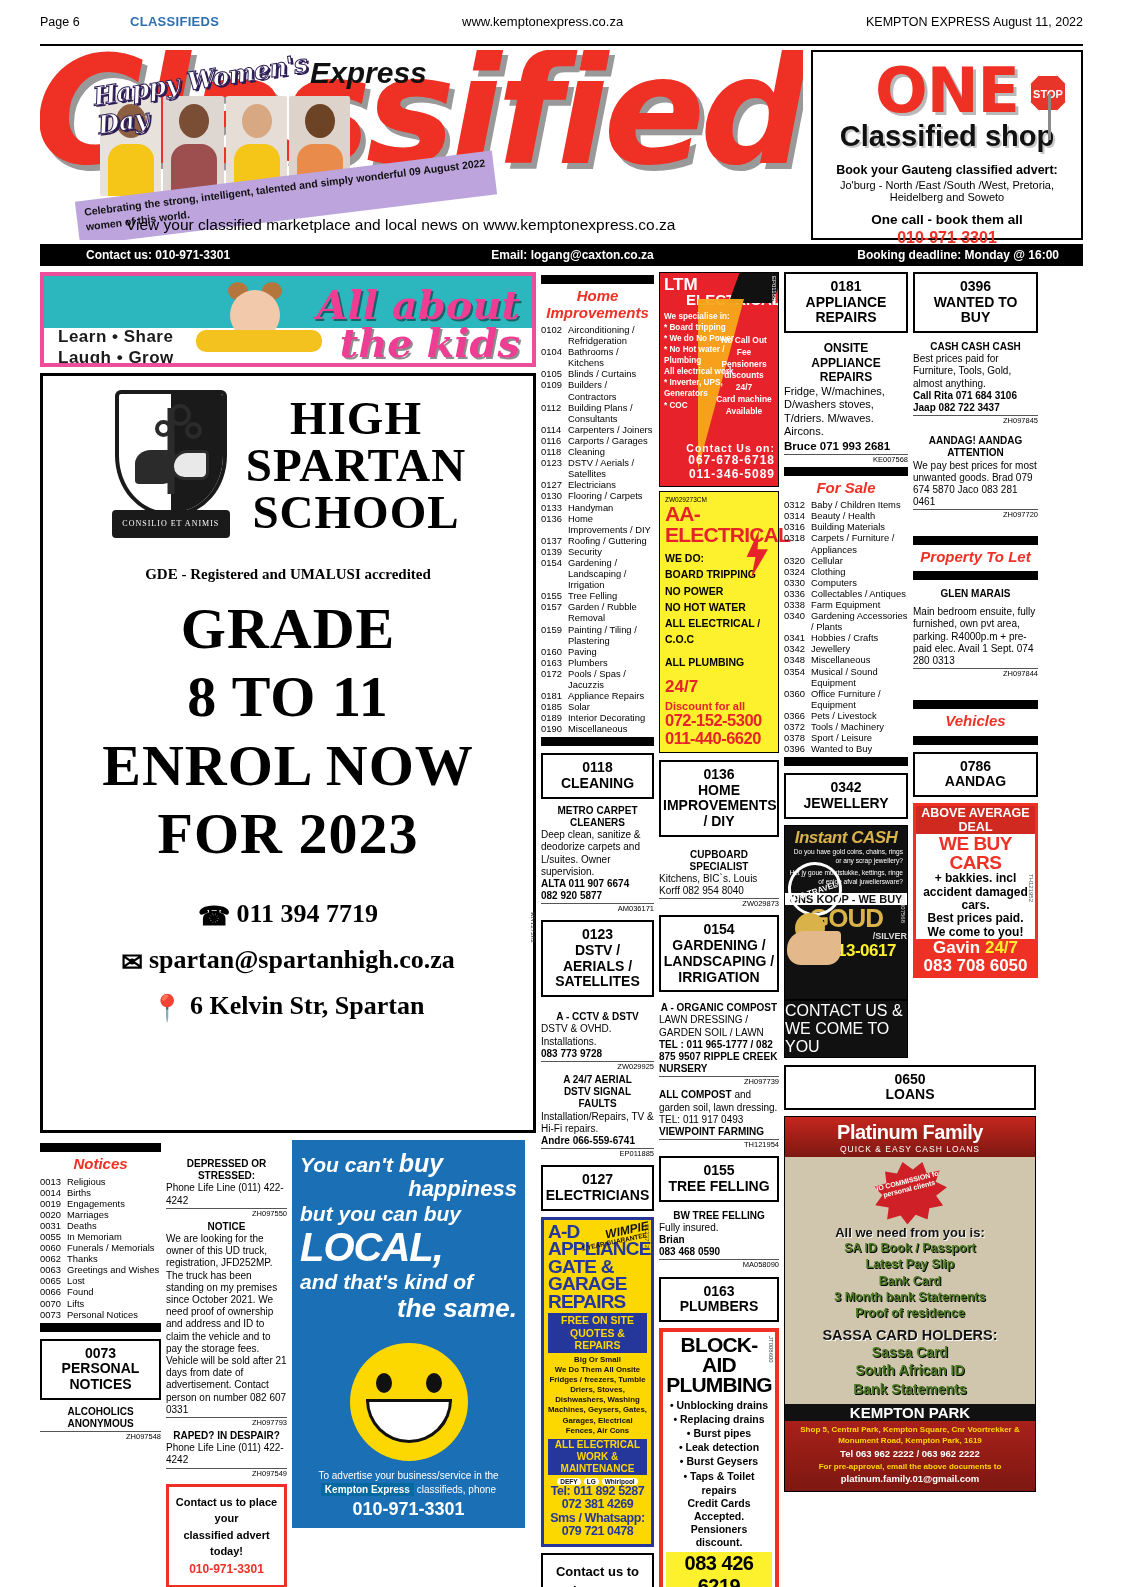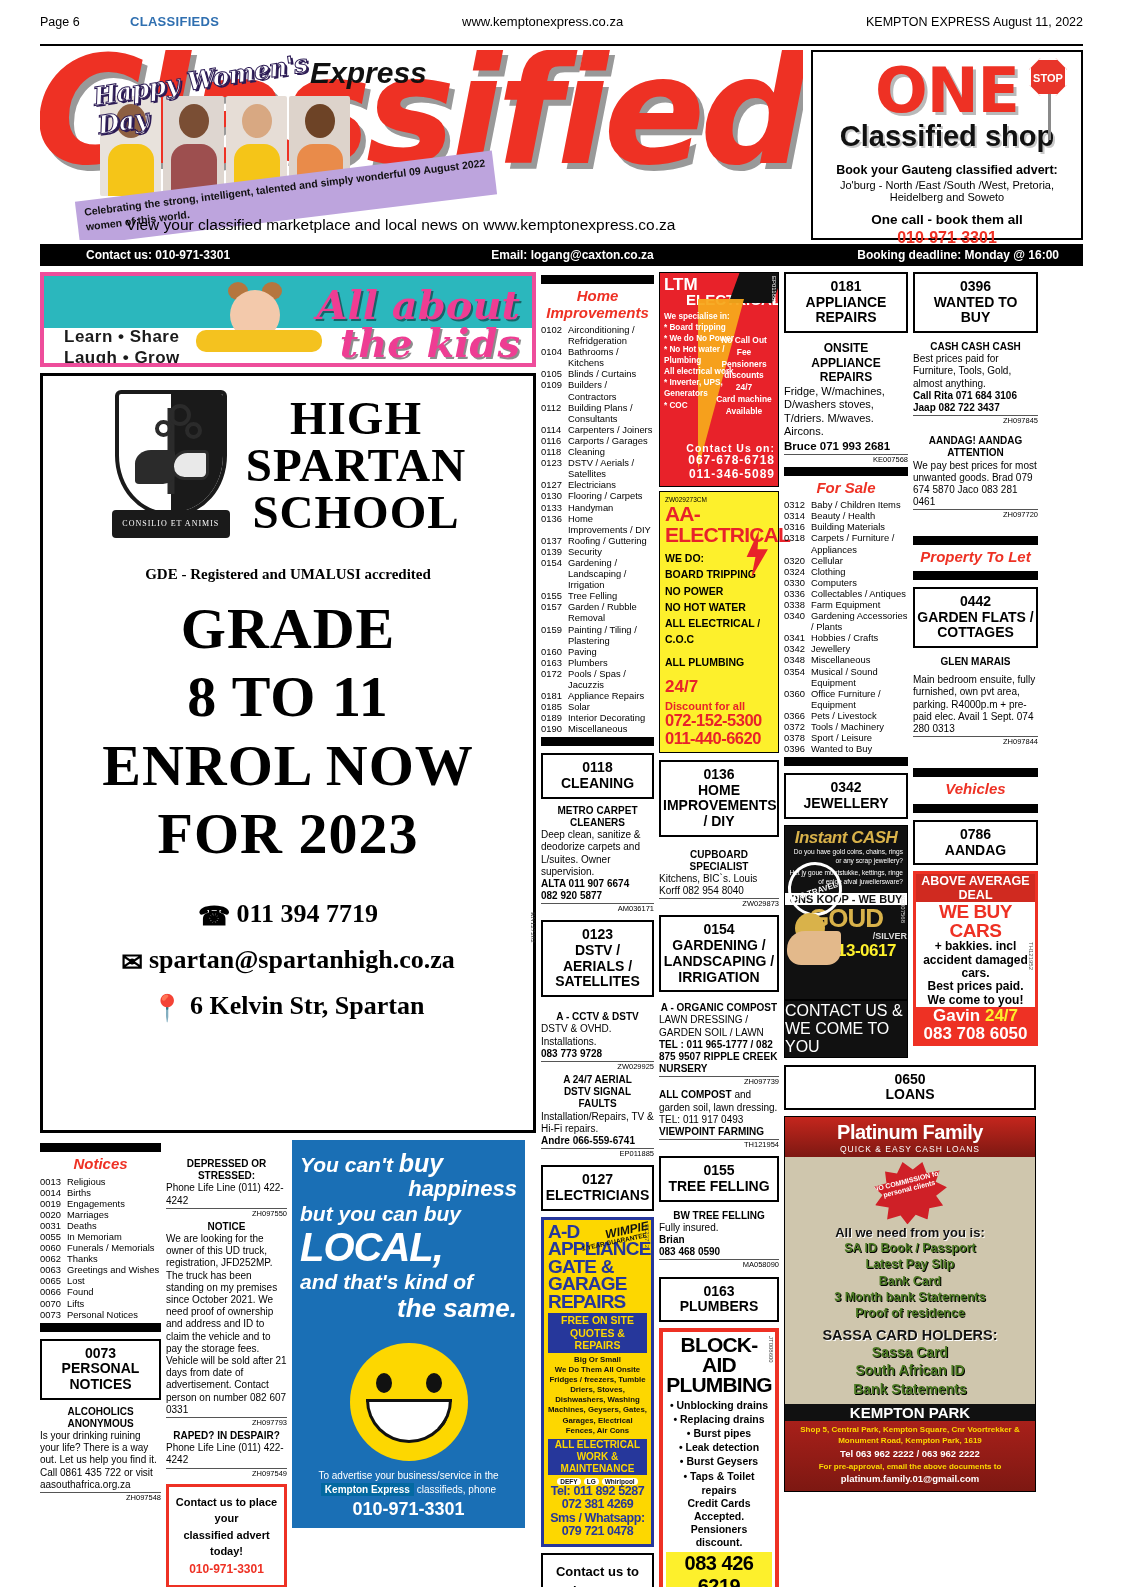--- a/index.html
+++ b/index.html
@@ -60,21 +60,21 @@
   .mh-sub1 { position:absolute; left:86px; top:166px; font-size:15.5px; }
   .mh-sub2 { position:absolute; left:170px; top:188px; font-size:15.5px; }
 
   .mh-right { width:272px; border:2px solid #000; margin-left:8px; position:relative; background:#fff; }
   .one-word {
     text-align:center; font-family:"DejaVu Sans", sans-serif;
     font-size:62px; font-weight:bold; color:#ee3124;
     text-shadow:3px 3px 0 #b9b9b9; line-height:1; margin-top:8px; letter-spacing:-1px;
   }
   .stopsign {
-    position:absolute; right:14px; top:6px; width:38px; height:38px;
+    position:absolute; right:14px; top:22px; width:38px; height:38px;
     background:#e8352a; border:2px solid #fff;
     clip-path:polygon(30% 0,70% 0,100% 30%,100% 70%,70% 100%,30% 100%,0 70%,0 30%);
     color:#fff; font-size:11px; font-weight:bold; text-align:center; line-height:36px;
   }
   .stop-pole { position:absolute; right:30px; top:42px; width:3px; height:46px; background:#8a8a8a; }
   .one-shop { text-align:center; font-size:29px; font-weight:bold; color:#111; line-height:1; text-shadow:2px 2px 0 #c9c9c9; }
   .one-book { text-align:center; font-size:12.5px; font-weight:bold; margin-top:12px; }
   .one-areas { text-align:center; font-size:11px; margin-top:2px; }
   .one-call { text-align:center; font-size:13.5px; font-weight:bold; margin-top:9px; }
   .one-tel { text-align:center; font-size:16px; font-weight:bold; color:#ee3124; margin-top:2px; }
@@ -98,21 +98,21 @@
   .col-c4 { width:125px; }
 
   
   .kids { border:4px solid #ee4d9b; height:95px; display:flex; position:relative; overflow:hidden; background:#fff; }
   .kids .teal { position:absolute; left:0; top:0; right:0; height:52px; background:#2bb7bd; }
   .kids-child { position:absolute; left:160px; top:6px; width:110px; height:82px; }
   .kids-child .face { position:absolute; left:26px; top:8px; width:50px; height:50px; background:#f3c9ab; border-radius:50%; }
   .kids-child .bun1 { position:absolute; left:24px; top:0px; width:20px; height:18px; background:#b5763e; border-radius:50%; }
   .kids-child .bun2 { position:absolute; left:58px; top:0px; width:20px; height:18px; background:#b5763e; border-radius:50%; }
   .kids-child .arms { position:absolute; left:-8px; top:48px; width:126px; height:22px; background:#f4c21f; border-radius:10px; }
-  .kids-text { position:absolute; left:20px; top:50px; font-size:17px; font-weight:bold; line-height:1.25; color:#1b1b1b; letter-spacing:.5px;}
+  .kids-text { position:absolute; left:14px; top:50px; font-size:17px; font-weight:bold; line-height:1.25; color:#1b1b1b; letter-spacing:.5px;}
   .kids-script {
     position:absolute; right:12px; top:10px; text-align:right;
     font-family:"DejaVu Serif", serif; font-style:italic; font-weight:bold;
     font-size:40px; color:#ee3d93; line-height:.95;
     text-shadow:2px 2px 0 rgba(0,0,0,.45);
   }
 
   
   .spartan { border:3px solid #000; margin-top:6px; height:760px; padding:14px 10px; text-align:center; font-family:"Liberation Serif", serif; }
   .sp-top { display:flex; align-items:center; justify-content:center; gap:14px; }
@@ -443,21 +443,20 @@
           <div class="cat-band"></div>
 
           <div class="hdrbox">
             <div>0073</div>
             <div>PERSONAL NOTICES</div>
           </div>
 
           <div class="ad">
             <div class="t">ALCOHOLICS</div>
             <div class="t">ANONYMOUS</div>
-            <div>Is your drinking ruining your life? There is a way out. Let us help you find it. Call 0861 435 722 or visit aasouthafrica.org.za</div>
             <div class="ref">ZH097548</div>
           </div>
         </div>
 
         <div style="width:121px;">
           <div class="cat-band" style="visibility:hidden"></div>
           <div class="ad" style="margin-top:6px">
             <div class="t">DEPRESSED OR</div>
             <div class="t">STRESSED:</div>
             <div>Phone Life Line (011) 422-4242</div>
@@ -989,24 +988,20 @@
         <div class="t">AANDAG! AANDAG</div>
         <div class="t">ATTENTION</div>
         <div>We pay best prices for most unwanted goods. Brad 079 674 5870 Jaco 083 281 0461</div>
         <div class="ref">ZH097720</div>
       </div>
 
       <div class="cat-band" style="margin-top:16px"></div>
       <div class="cat-title">Property To Let</div>
       <div class="cat-band"></div>
 
-      <div class="hdrbox">
-        <div>0442</div>
-        <div>GARDEN FLATS / COTTAGES</div>
-      </div>
       <div class="ad" style="margin-top:8px">
         <div class="t">GLEN MARAIS</div>
         <div style="margin-top:6px">Main bedroom ensuite, fully furnished, own pvt area, parking. R4000p.m + pre-paid elec. Avail 1 Sept. 074 280 0313</div>
         <div class="ref">ZH097844</div>
       </div>
 
       <div class="cat-band" style="margin-top:22px"></div>
       <div class="cat-title">Vehicles</div>
       <div class="cat-band"></div>
 

